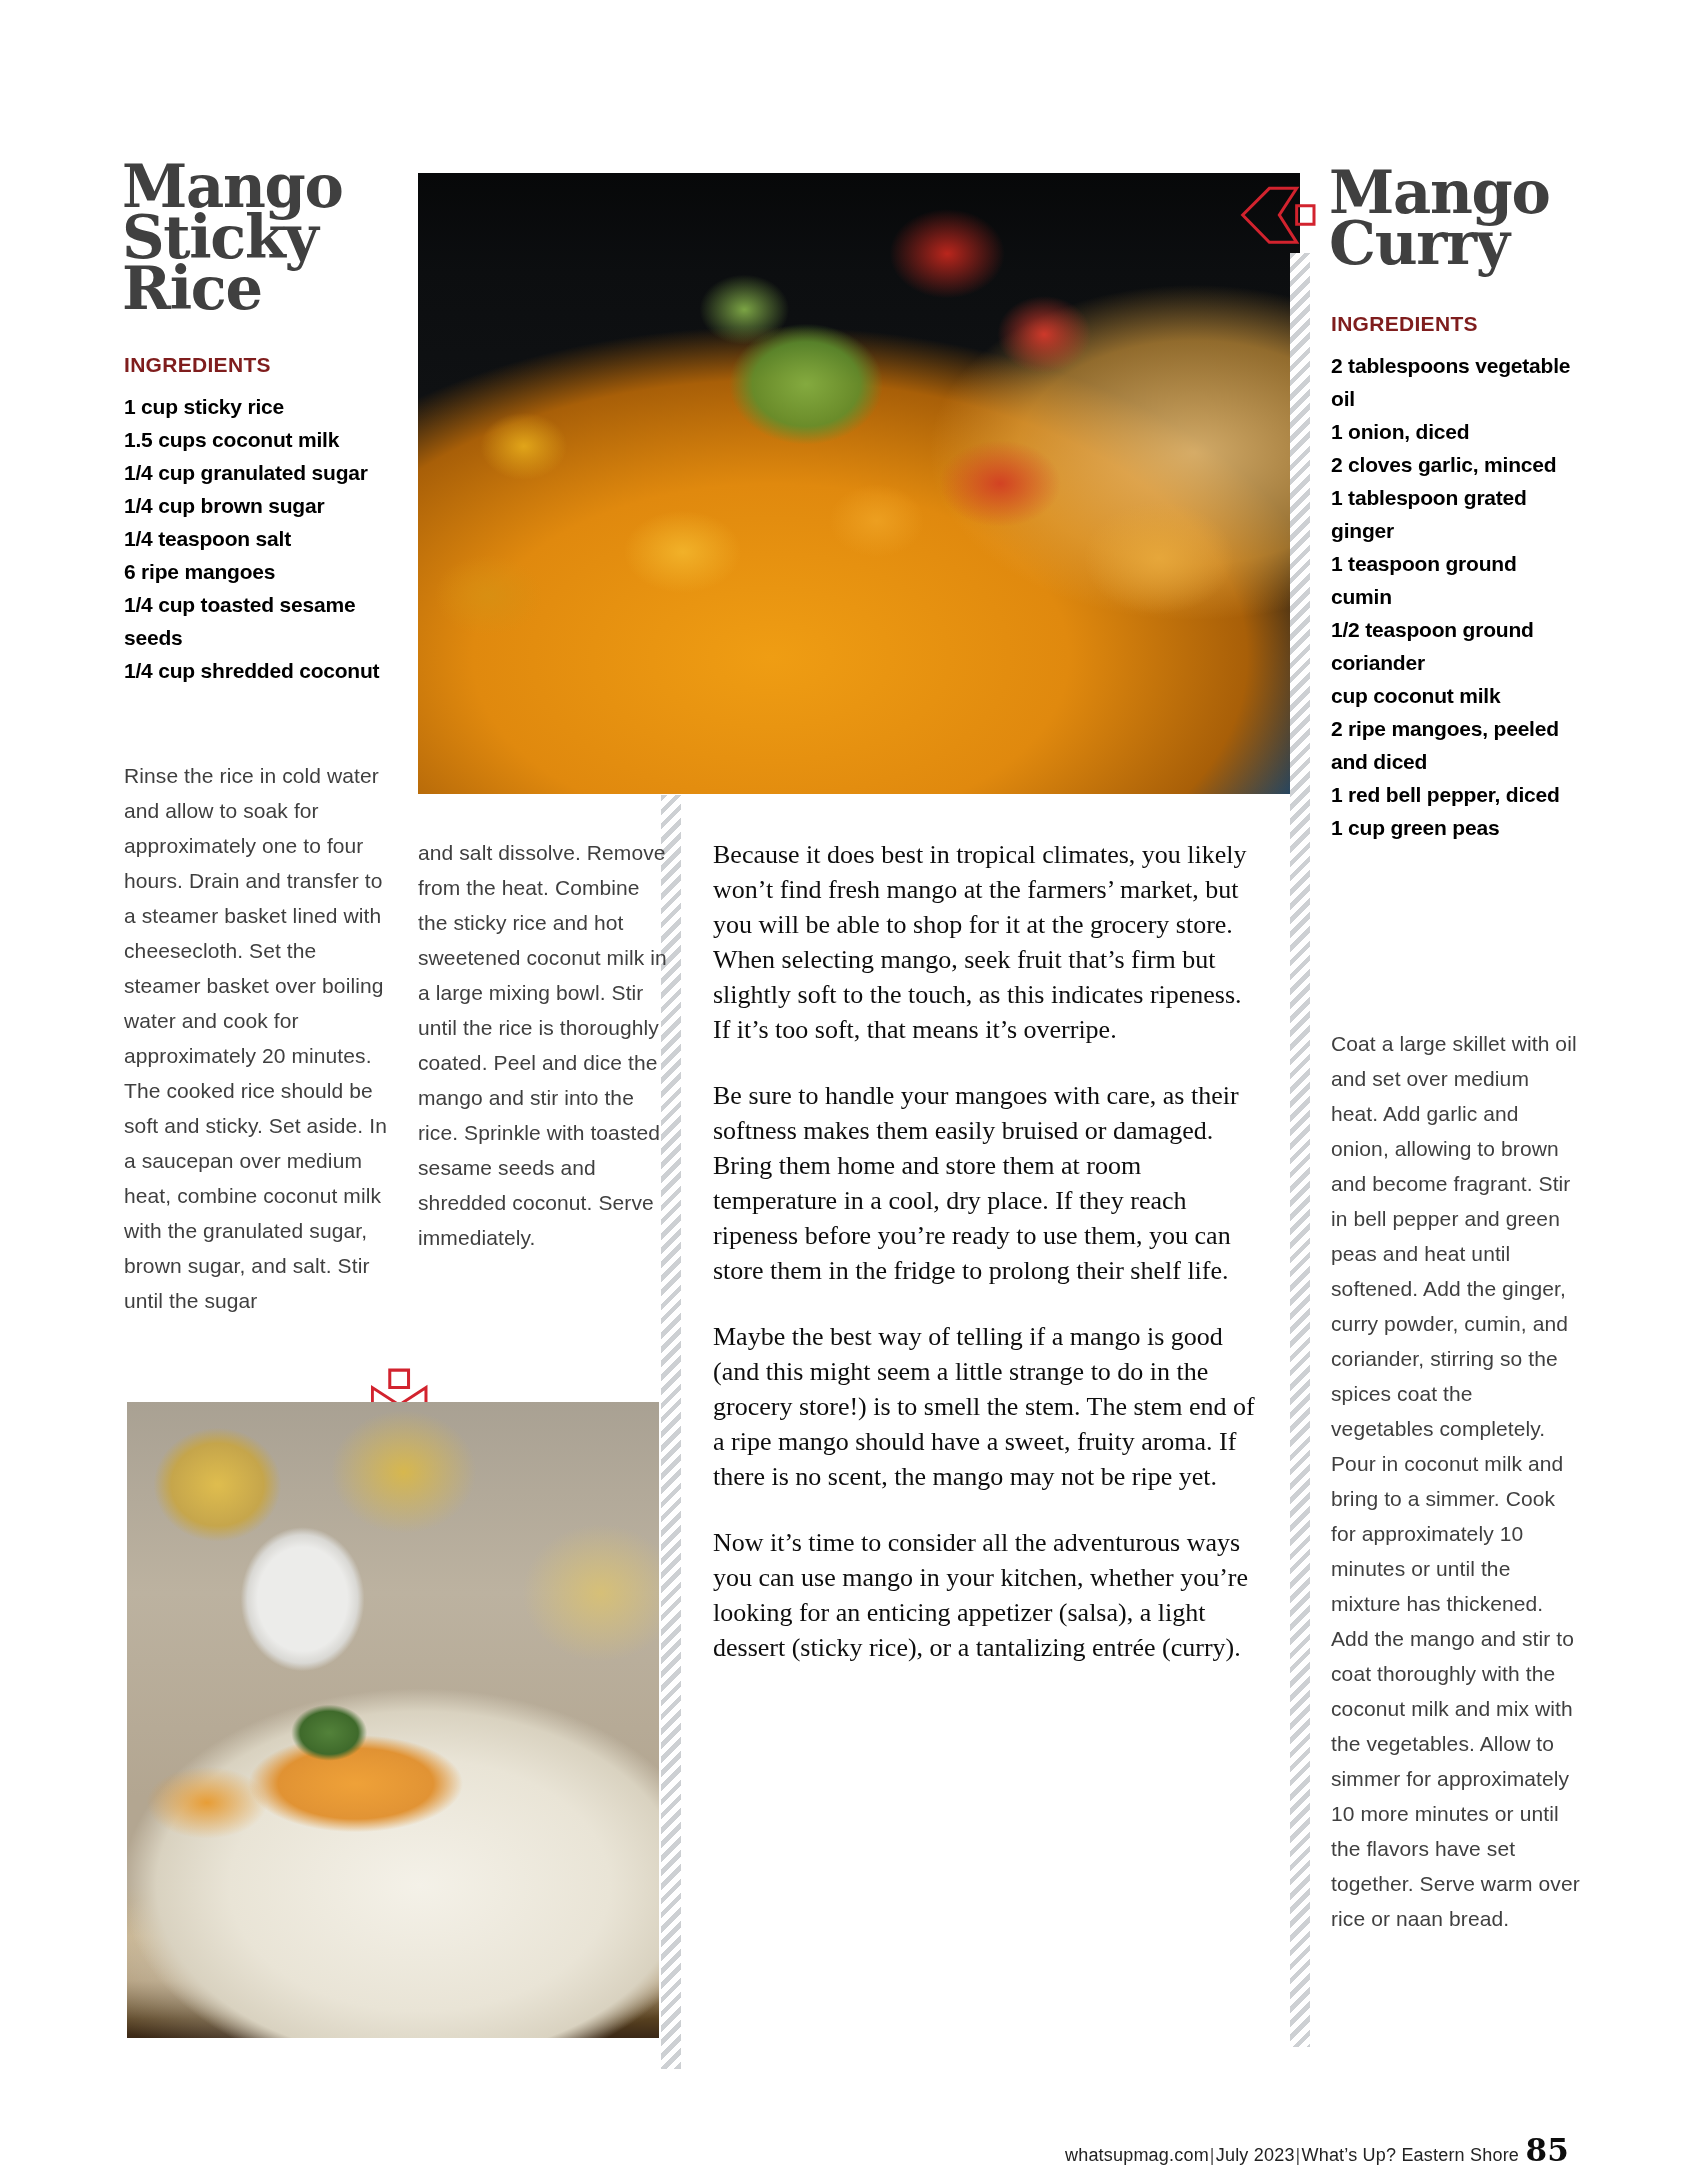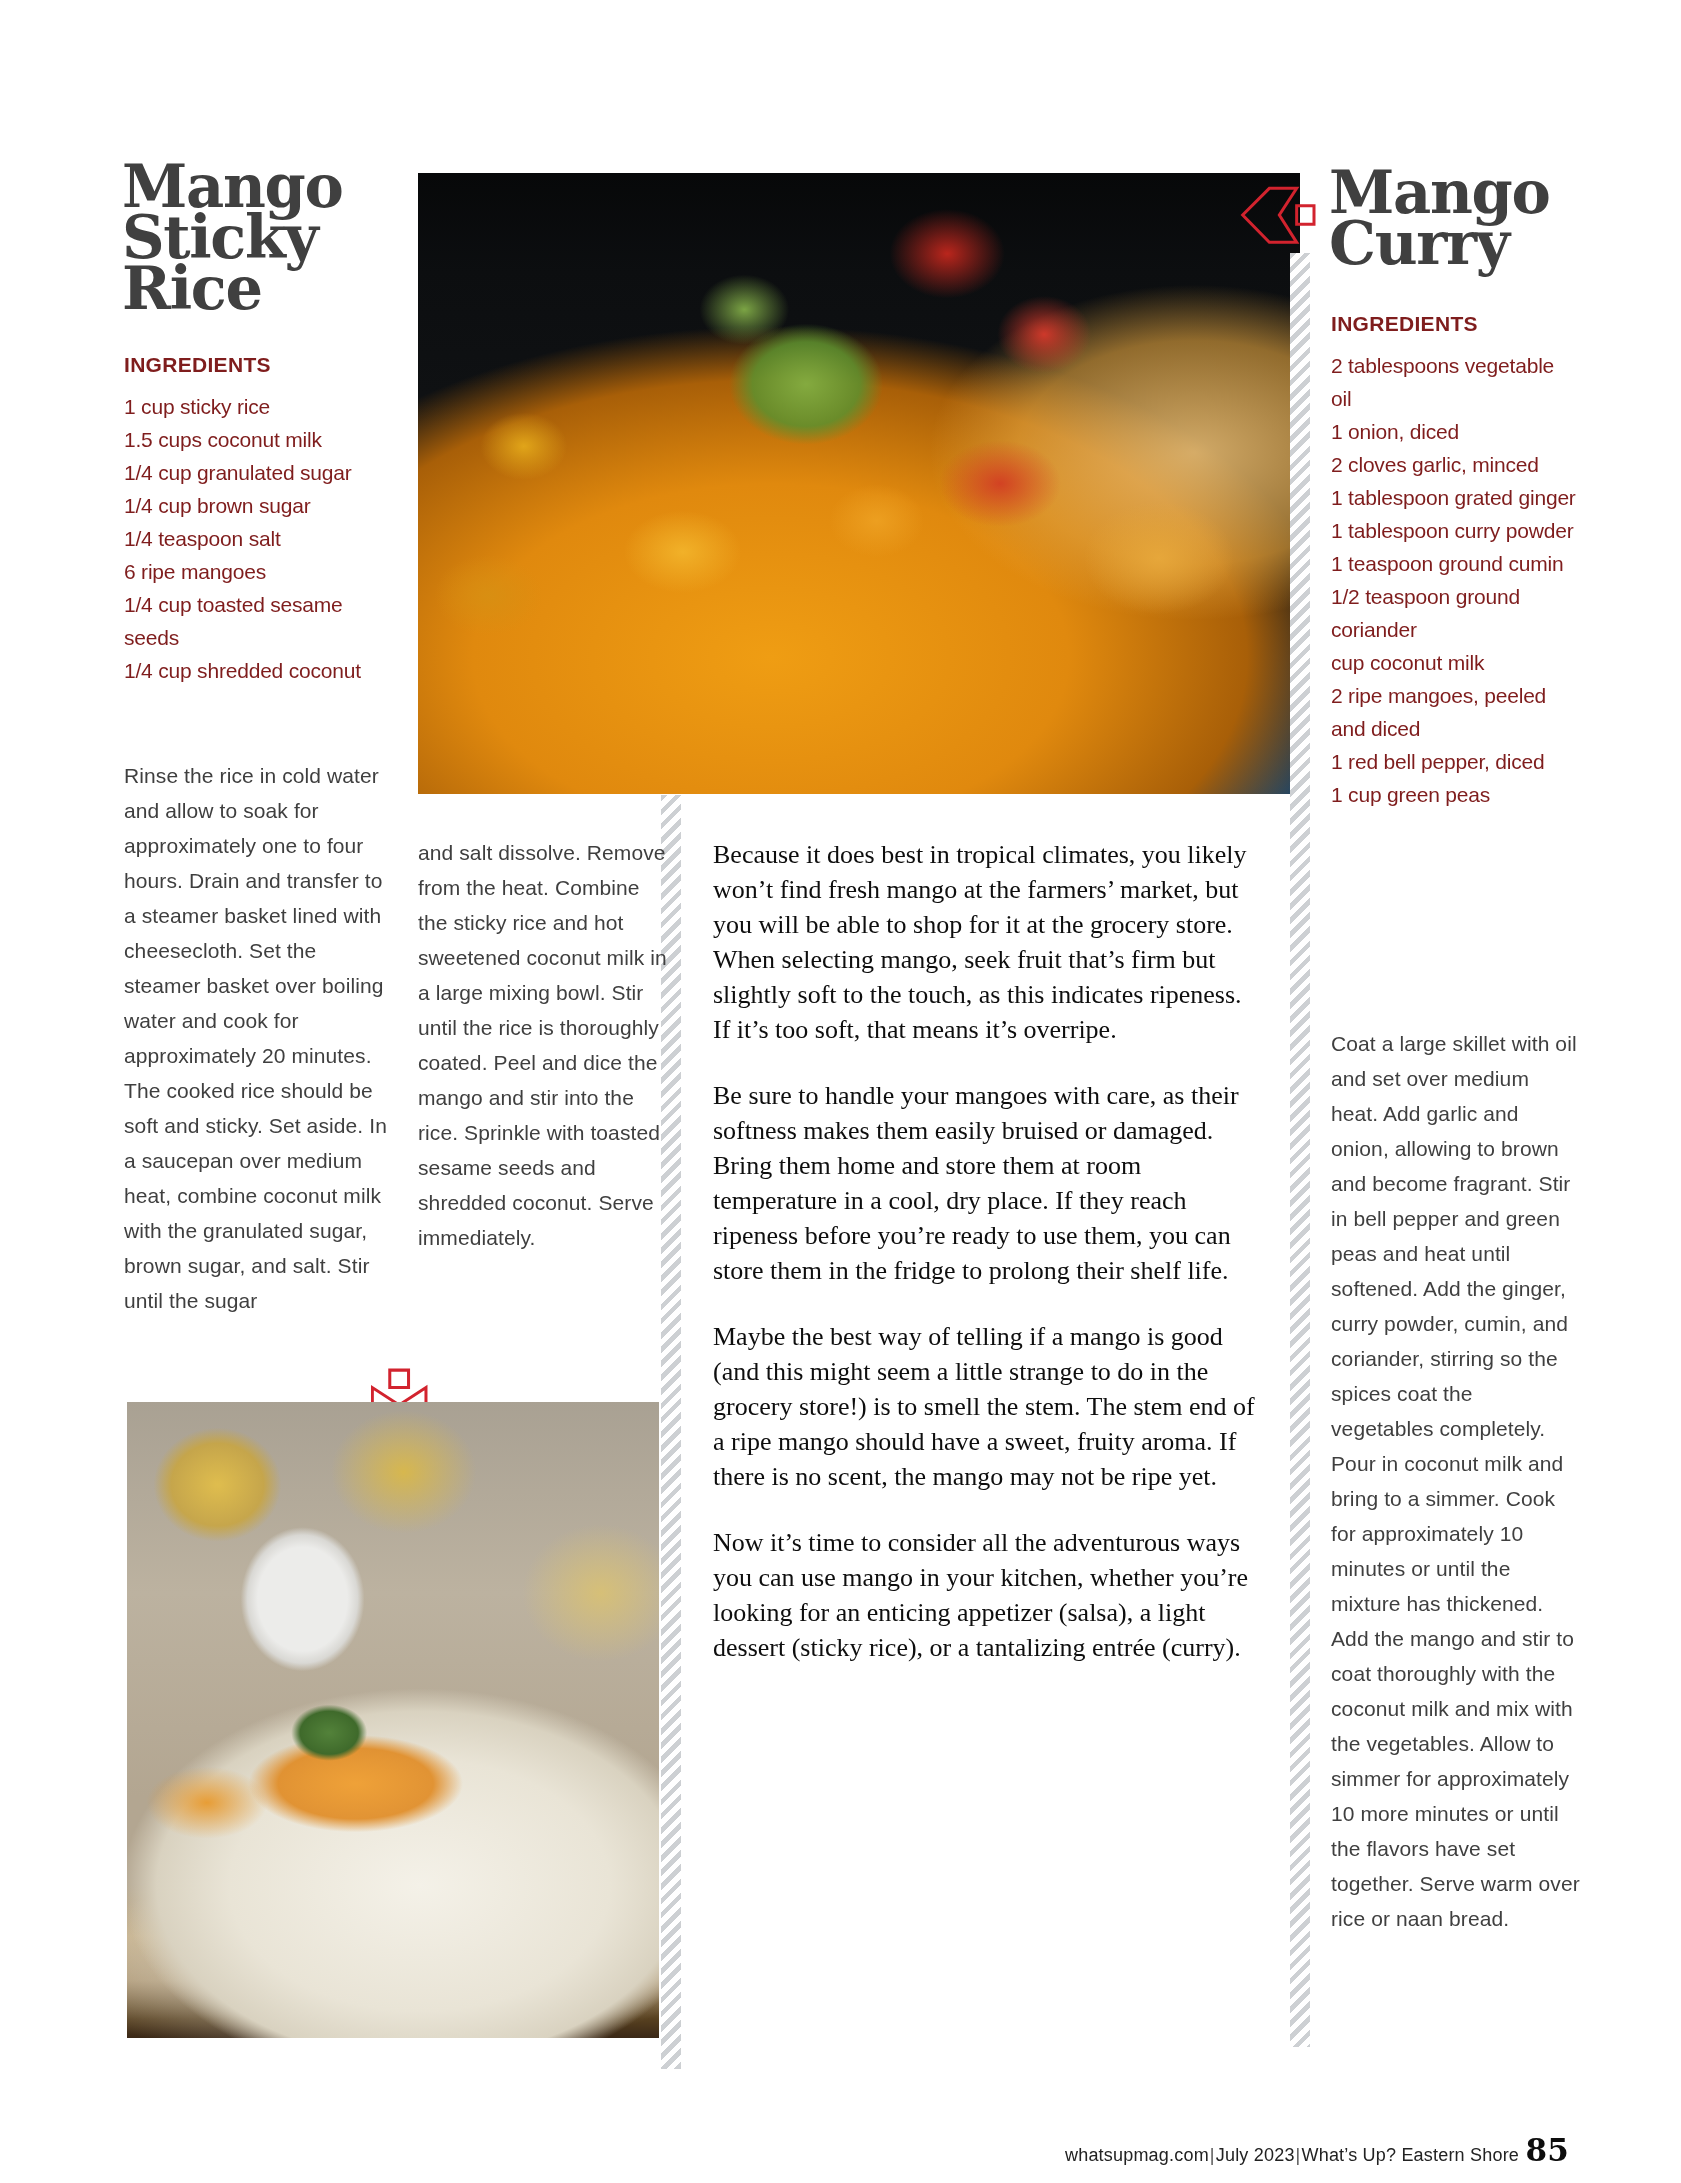--- a/index.html
+++ b/index.html
@@ -12,21 +12,21 @@
   .display-title{
     font-family:"DejaVu Serif","Liberation Serif",serif;
     font-weight:900;font-size:59px;line-height:51px;letter-spacing:-1.3px;color:#404040;
   }
   .title-line{white-space:nowrap;}
   
   .kicker{
     font-size:21px;font-weight:700;letter-spacing:0.3px;color:#7f1d1d;
     font-family:"Liberation Sans",sans-serif;
   }
-  .ing-list{font-size:21px;line-height:33px;font-weight:400;color:#7f1d1d;letter-spacing:-0.2px;}
+  .ing-list{font-size:21px;line-height:33px;font-weight:700;color:#000000;letter-spacing:-0.2px;}
   
   .body-light{
     font-size:21px;line-height:35px;color:#3f3f3f;font-weight:400;
     letter-spacing:0.1px;
   }
   
   .article{font-family:"Liberation Serif","DejaVu Serif",serif;font-size:26px;line-height:35px;color:#0e0e0e;}
   .article .para{margin:0 16px 31px 0;}
   
   .hatch{
@@ -129,21 +129,20 @@
     <div class="title-line">Curry</div>
   </div>
 
 <div class="abs kicker" style="left:1331px;top:312px;">INGREDIENTS</div>
 
 <div class="abs ing-list" style="left:1331px;top:349px;width:249px;">
     <div class="ing-item">2 tablespoons vegetable oil</div>
     <div class="ing-item">1 onion, diced</div>
     <div class="ing-item">2 cloves garlic, minced</div>
     <div class="ing-item">1 tablespoon grated ginger</div>
-    <div class="ing-item">1 tablespoon curry powder</div>
     <div class="ing-item">1 teaspoon ground cumin</div>
     <div class="ing-item">1/2 teaspoon ground coriander</div>
     <div class="ing-item">cup coconut milk</div>
     <div class="ing-item">2 ripe mangoes, peeled and diced</div>
     <div class="ing-item">1 red bell pepper, diced</div>
     <div class="ing-item">1 cup green peas</div>
   </div>
 
 <div class="abs body-light" style="left:1331px;top:1026px;width:249px;">Coat a large skillet with oil and set over medium heat. Add garlic and onion, allowing to brown and become fragrant. Stir in bell pepper and green peas and heat until softened. Add the ginger, curry powder, cumin, and coriander, stirring so the spices coat the vegetables completely. Pour in coconut milk and bring to a simmer. Cook for approximately 10 minutes or until the mixture has thickened. Add the mango and stir to coat thoroughly with the coconut milk and mix with the vegetables. Allow to simmer for approximately 10 more minutes or until the flavors have set together. Serve warm over rice or naan bread.</div>
 

